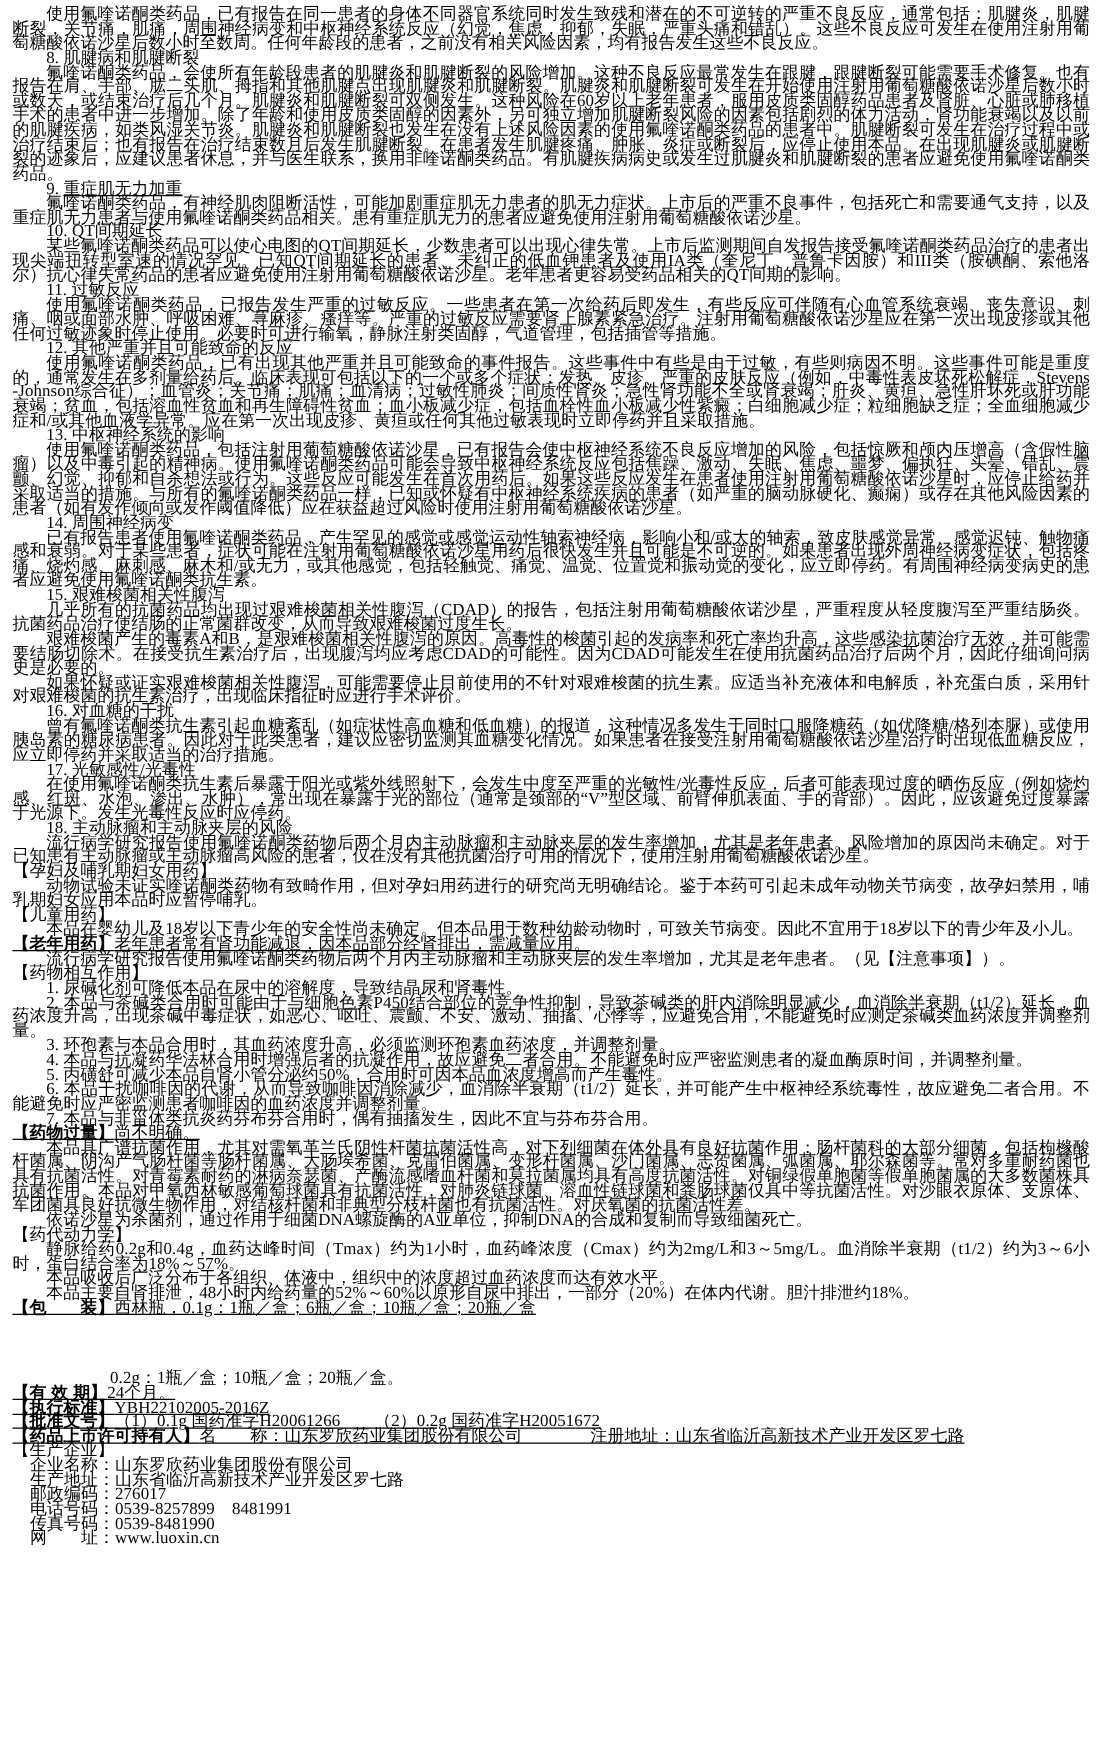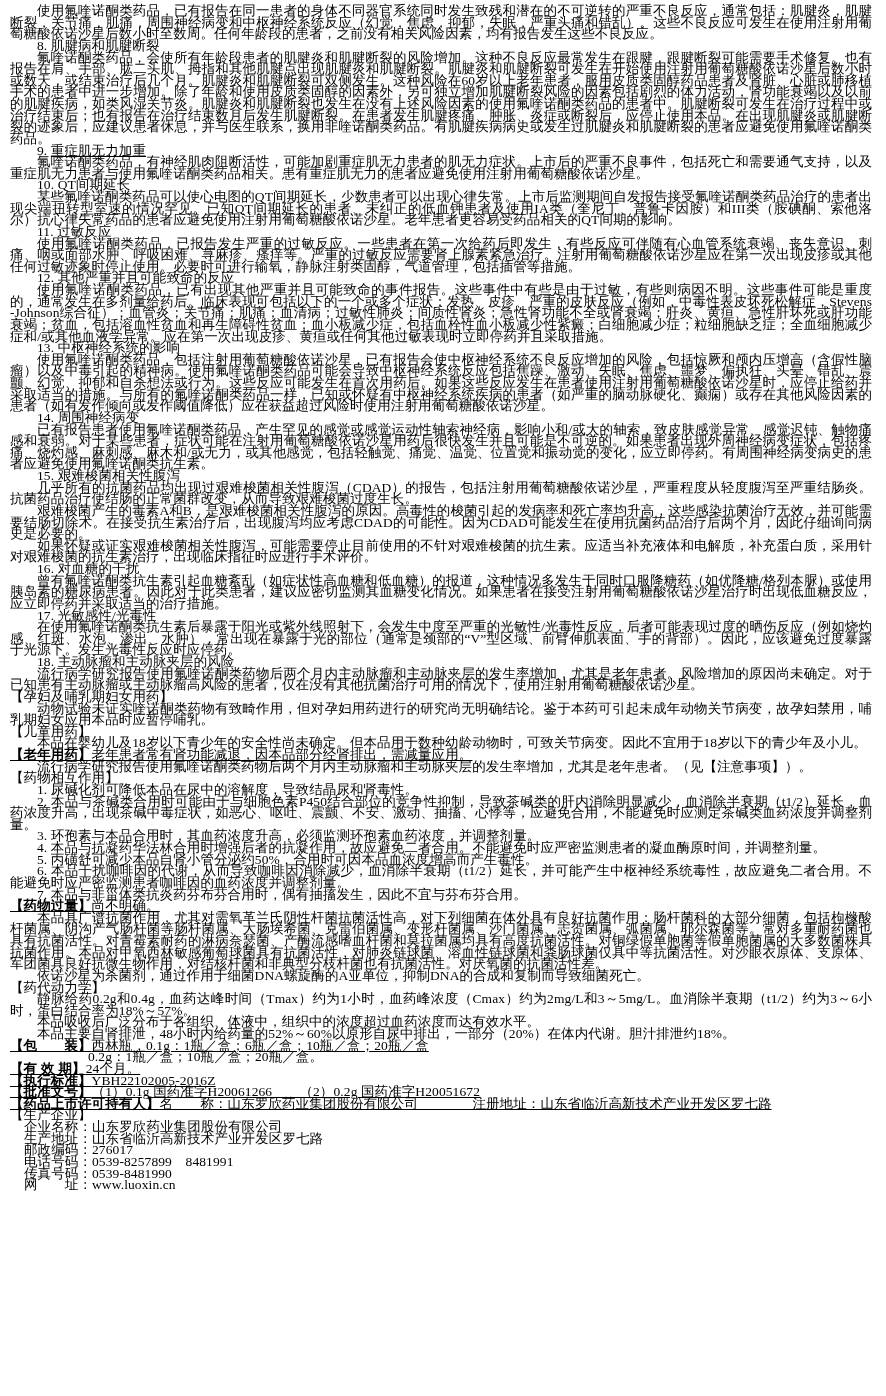--- a/index.html
+++ b/index.html
@@ -28,21 +28,21 @@
   .blk-section {
     font-family: "Liberation Sans", sans-serif;
     font-weight: normal;
   }
   .blk-label { text-indent: 0; text-decoration: underline; }
   .label {
     font-family: "Liberation Sans", sans-serif;
     font-weight: bold;
   }
   .blk-kv { padding-left: 14px; }
-  .blk-pack2 { padding-left: 78px; }
+  .blk-pack2 { padding-left: 78px; margin-top: 45px; }
   .u { text-decoration: underline; margin-top: 28px; }
 </style>
 </head>
 <body>
 
 <div id="doc">
     <div class="blk blk-p"><span>使用氟喹诺酮类药品，已有报告在同一患者的身体不同器官系统同时发生致残和潜在的不可逆转的严重不良反应，通常包括：肌腱炎，肌腱断裂，关节痛，肌痛，周围神经病变和中枢神经系统反应（幻觉，焦虑，抑郁，失眠，严重头痛和错乱）。这些不良反应可发生在使用注射用葡萄糖酸依诺沙星后数小时至数周。任何年龄段的患者，之前没有相关风险因素，均有报告发生这些不良反应。</span></div>
     <div class="blk blk-h"><span>8. </span><span>肌腱病和肌腱断裂</span></div>
     <div class="blk blk-p"><span>氟喹诺酮类药品，会使所有年龄段患者的肌腱炎和肌腱断裂的风险增加。这种不良反应最常发生在跟腱，跟腱断裂可能需要手术修复。也有报告在肩、手部、肱二头肌、拇指和其他肌腱点出现肌腱炎和肌腱断裂。肌腱炎和肌腱断裂可发生在开始使用注射用葡萄糖酸依诺沙星后数小时或数天，或结束治疗后几个月。肌腱炎和肌腱断裂可双侧发生。这种风险在60岁以上老年患者，服用皮质类固醇药品患者及肾脏、心脏或肺移植手术的患者中进一步增加。除了年龄和使用皮质类固醇的因素外，另可独立增加肌腱断裂风险的因素包括剧烈的体力活动，肾功能衰竭以及以前的肌腱疾病，如类风湿关节炎。肌腱炎和肌腱断裂也发生在没有上述风险因素的使用氟喹诺酮类药品的患者中。肌腱断裂可发生在治疗过程中或治疗结束后；也有报告在治疗结束数月后发生肌腱断裂。在患者发生肌腱疼痛、肿胀、炎症或断裂后，应停止使用本品。在出现肌腱炎或肌腱断裂的迹象后，应建议患者休息，并与医生联系，换用非喹诺酮类药品。有肌腱疾病病史或发生过肌腱炎和肌腱断裂的患者应避免使用氟喹诺酮类药品。</span></div>
     <div class="blk blk-h"><span>9. </span><span class="u">重症肌无力加重</span></div>

